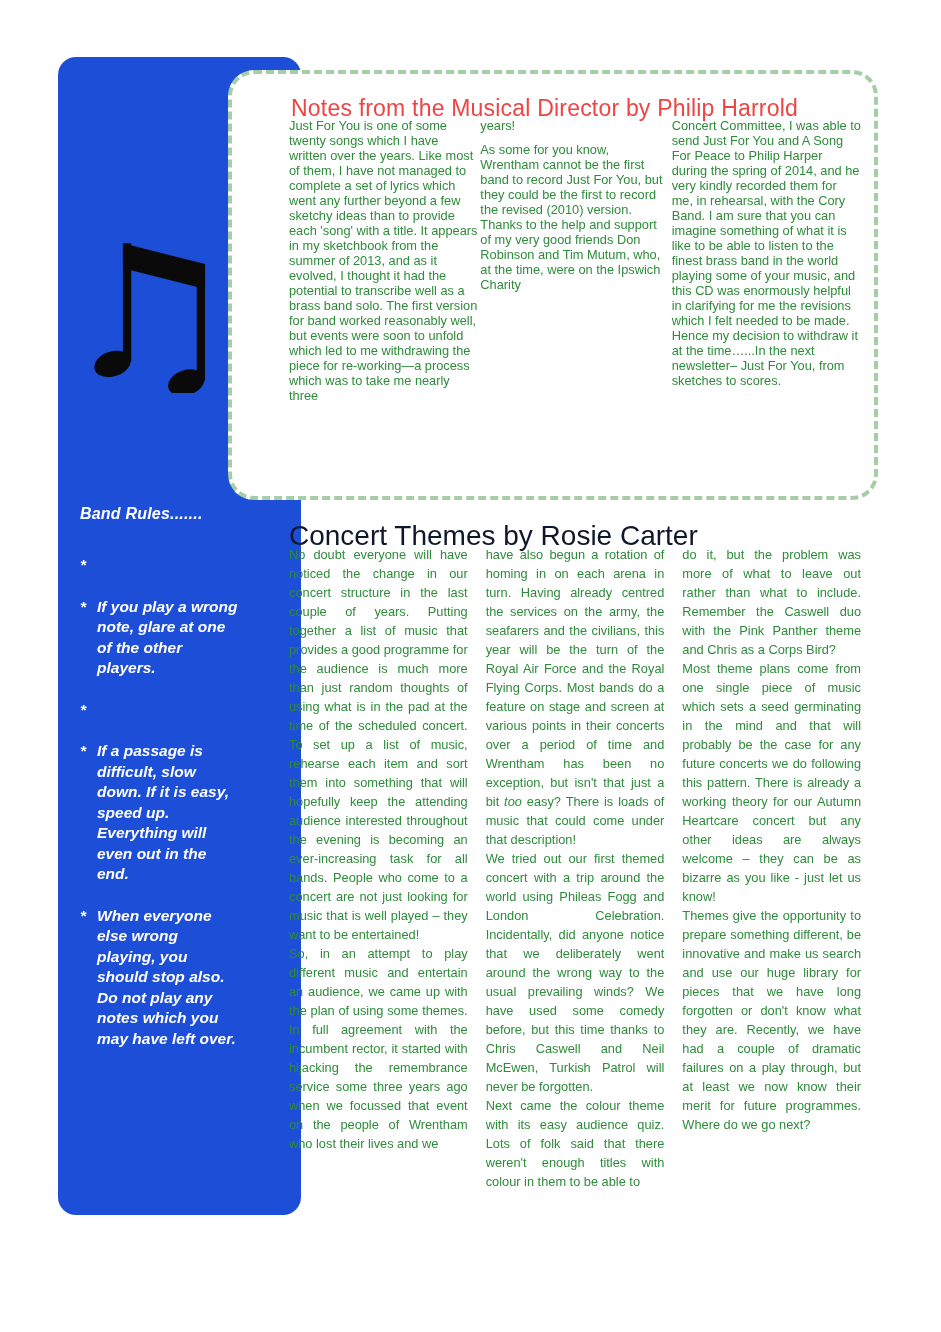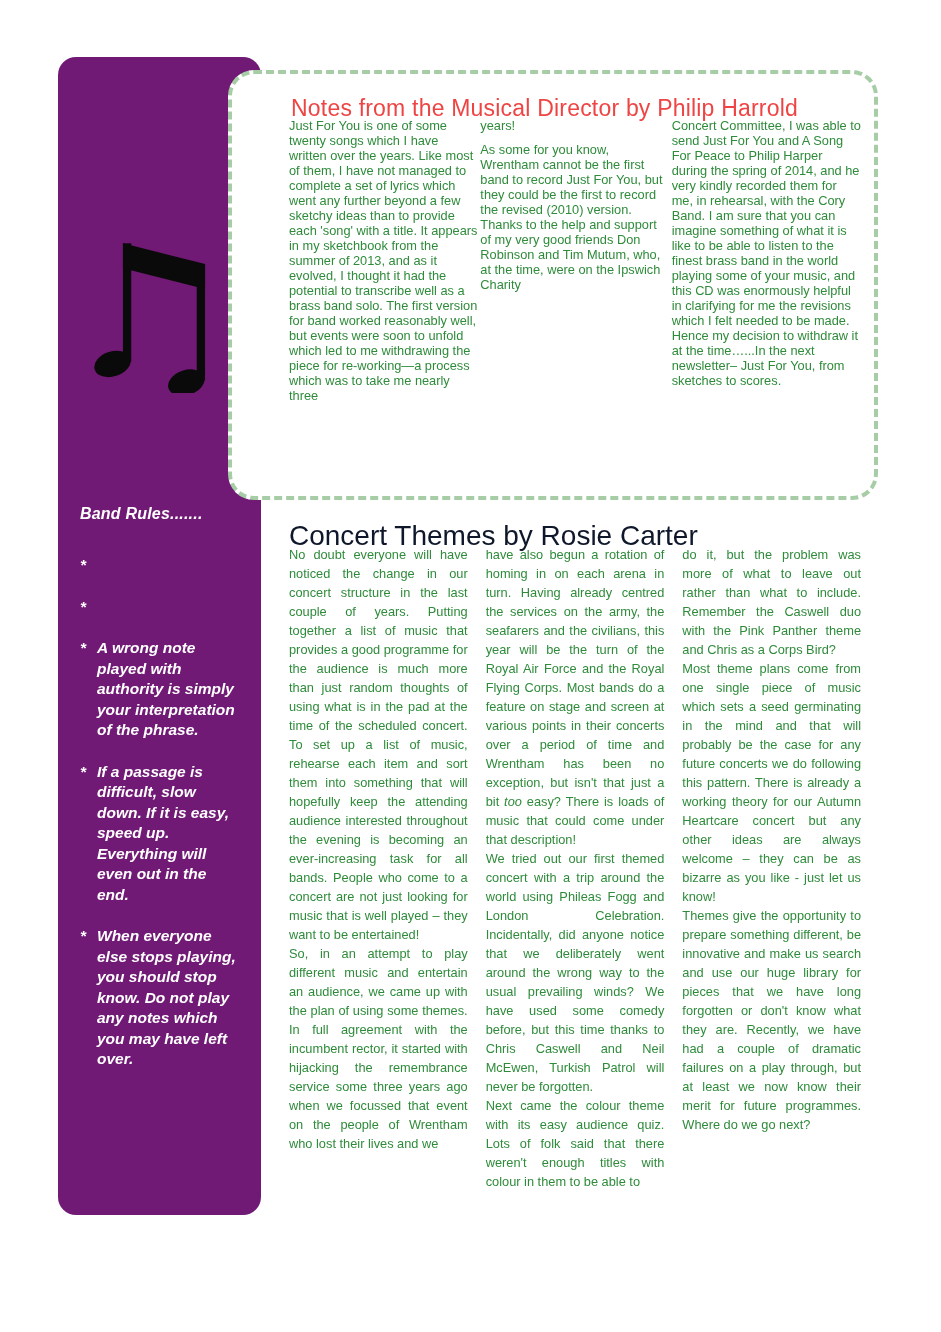--- a/index.html
+++ b/index.html
@@ -3,21 +3,21 @@
 <meta charset="utf-8">
 <style>
   html,body{margin:0;padding:0;background:#fff;}
   .page{
     position:relative;width:941px;height:1332px;background:#ffffff;
     font-family:"Liberation Sans",sans-serif;overflow:hidden;
   }
   
   .sidebar{
     position:absolute;left:58px;top:57px;width:203px;height:1158px;
-    background:#701a75;border-radius:18px;
+    background:#1d4ed8;border-radius:18px;padding-left:40px;
   }
   .note-wrap{position:absolute;left:34px;top:178px;width:118px;height:158px;}
   .note-wrap svg{display:block;width:100%;height:100%;}
   .rules{
     position:absolute;left:22px;top:448px;width:158px;
     color:#ffffff;font-weight:bold;font-style:italic;
   }
   .rules-heading{font-size:16px;margin:0 0 32px 0;letter-spacing:.2px;}
   .rules-list{list-style:none;margin:0;padding:0;}
   .rule-item{display:flex;margin:0 0 21px 0;font-size:15.5px;line-height:20.5px;}
@@ -65,32 +65,32 @@
     </div>
 
     <div class="rules">
       <div class="rules-heading">Band Rules.......</div>
       <ul class="rules-list">
         <li class="rule-item">
           <span class="rule-mark">*</span>
         </li>
         <li class="rule-item">
           <span class="rule-mark">*</span>
+          <span class="rule-text">If you play a wrong note, glare at one of the other players.</span>
         </li>
         <li class="rule-item">
           <span class="rule-mark">*</span>
-          <span class="rule-text">A wrong note played with authority is simply your interpretation of the phrase.</span>
         </li>
         <li class="rule-item">
           <span class="rule-mark">*</span>
           <span class="rule-text">If a passage is difficult, slow down. If it is easy, speed up. Everything will even out in the end.</span>
         </li>
         <li class="rule-item">
           <span class="rule-mark">*</span>
-          <span class="rule-text">When everyone else stops playing, you should stop know. Do not play any notes which you may have left over.</span>
+          <span class="rule-text">When everyone else wrong playing, you should stop also. Do not play any notes which you may have left over.</span>
         </li>
       </ul>
     </div>
   </div>
 
   <div class="mdbox"></div>
 
   <h1 class="art1-title">Notes from the Musical Director by Philip Harrold</h1>
 
   <div class="cols art1-cols">

